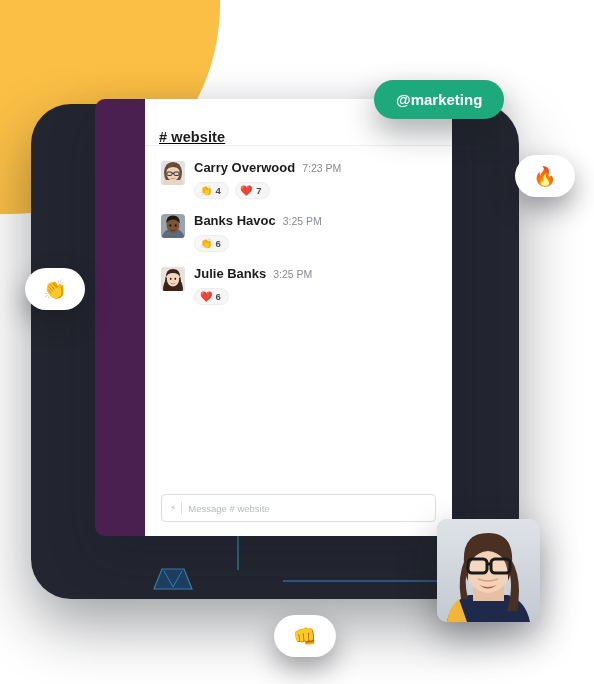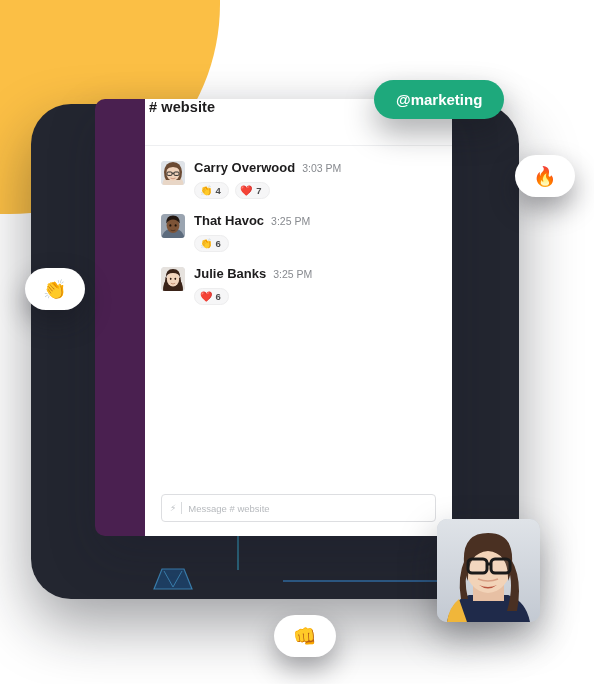--- a/index.html
+++ b/index.html
@@ -49,22 +49,22 @@
     box-shadow:0 20px 48px rgba(25,25,40,.22);
     border-radius:10px 0 0 10px;
   }
   .slack-rail{
     width:50px;background:#4A2050;border-radius:10px 0 0 10px;flex:0 0 50px;
   }
   .slack-main{
     flex:1;background:#ffffff;display:flex;flex-direction:column;min-width:0;
   }
   .slack-header{
-    height:46px;flex:0 0 46px;display:flex;align-items:flex-start;
-    padding:0 4px;border-bottom:1px solid #EEEFF1;
+    height:46px;flex:0 0 46px;display:flex;align-items:flex-end;
+    padding:0 14px;border-bottom:1px solid #EEEFF1;text-decoration:underline;
   }
   .channel-title{
     font-size:14.5px;font-weight:700;color:#1D1C1D;letter-spacing:.1px;
   }
   .slack-body{flex:1;padding:14px 16px 0 16px;overflow:hidden;}
 
   .msg{display:flex;margin-bottom:14px;}
   .msg-avatar{
     width:24px;height:24px;flex:0 0 24px;border-radius:4px;margin-right:9px;
     margin-top:1px;overflow:hidden;position:relative;background:#d8dce2;
@@ -165,21 +165,21 @@
               <path d="M5 9 Q7 2 12 2 Q18 2 19 9 Q16 6 12 6 Q8 6 5 9Z" fill="#6b4a33"></path>
               <rect x="6" y="11" width="5" height="3.4" rx="1.1" fill="none" stroke="#2b2b2b" stroke-width="1"></rect>
               <rect x="13" y="11" width="5" height="3.4" rx="1.1" fill="none" stroke="#2b2b2b" stroke-width="1"></rect>
               <line x1="11" y1="12.2" x2="13" y2="12.2" stroke="#2b2b2b" stroke-width="1"></line>
               <path d="M9.5 17 Q12 18.6 14.5 17" stroke="#c98f78" stroke-width="0.9" fill="none"></path>
             </svg>
           </div>
           <div class="msg-content">
             <div class="msg-meta">
               <span class="msg-author">Carry Overwood</span>
-              <span class="msg-time">3:03 PM</span>
+              <span class="msg-time">7:23 PM</span>
             </div>
             <div class="reactions">
               <div class="chip">
                 <span class="chip-emoji">👏</span>
                 <span class="chip-count">4</span>
               </div>
               <div class="chip">
                 <span class="chip-emoji">❤️</span>
                 <span class="chip-count">7</span>
               </div>
@@ -194,21 +194,21 @@
               <path d="M0 24 Q3 16 8 15 L16 15 Q21 16 24 24Z" fill="#5c6b7d"></path>
               <ellipse cx="12" cy="11.5" rx="6.4" ry="7.6" fill="#7d5437"></ellipse>
               <path d="M5.2 9.5 Q5 1.5 12 1.5 Q19 1.5 18.8 9.5 Q16 5.5 12 5.5 Q8 5.5 5.2 9.5Z" fill="#221710"></path>
               <ellipse cx="9.4" cy="11.4" rx="1" ry="1.2" fill="#1b1108"></ellipse>
               <ellipse cx="14.6" cy="11.4" rx="1" ry="1.2" fill="#1b1108"></ellipse>
               <path d="M9.6 16 Q12 17.6 14.4 16" stroke="#4e3320" stroke-width="0.9" fill="none"></path>
             </svg>
           </div>
           <div class="msg-content">
             <div class="msg-meta">
-              <span class="msg-author">That Havoc</span>
+              <span class="msg-author">Banks Havoc</span>
               <span class="msg-time">3:25 PM</span>
             </div>
             <div class="reactions">
               <div class="chip">
                 <span class="chip-emoji">👏</span>
                 <span class="chip-count">6</span>
               </div>
             </div>
           </div>
         </div>

